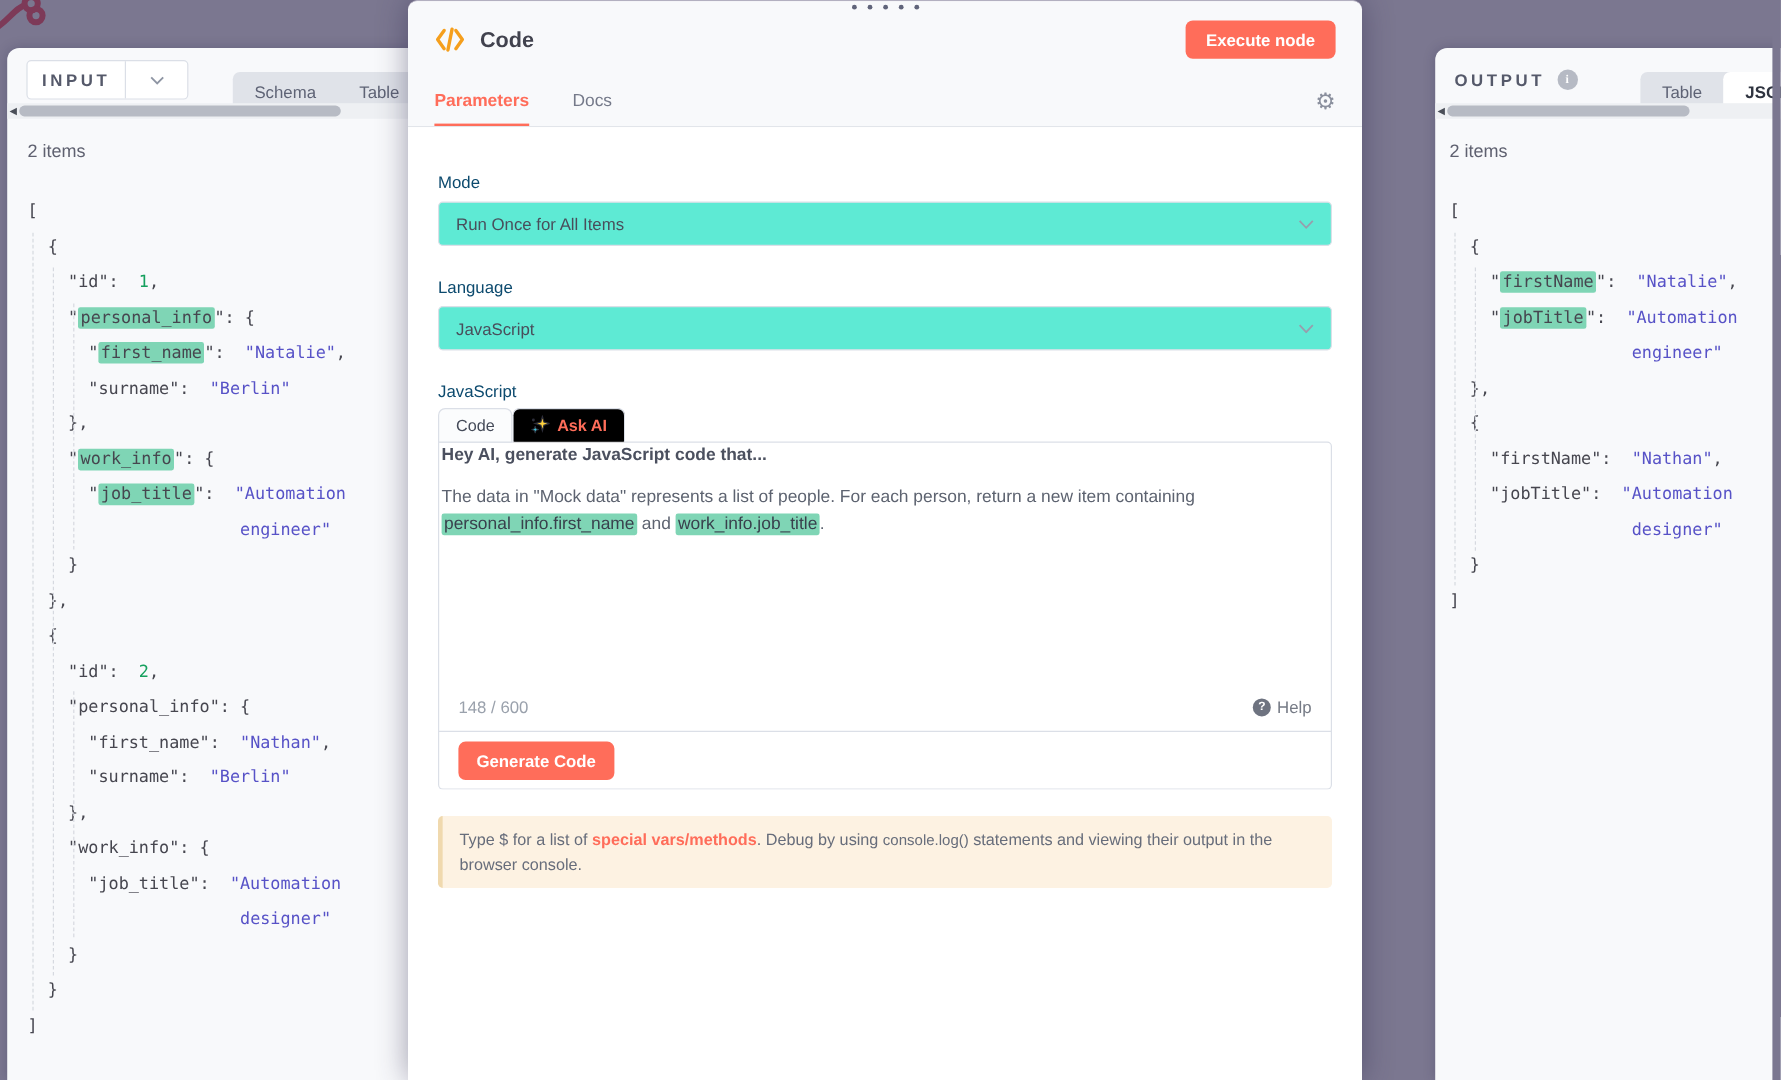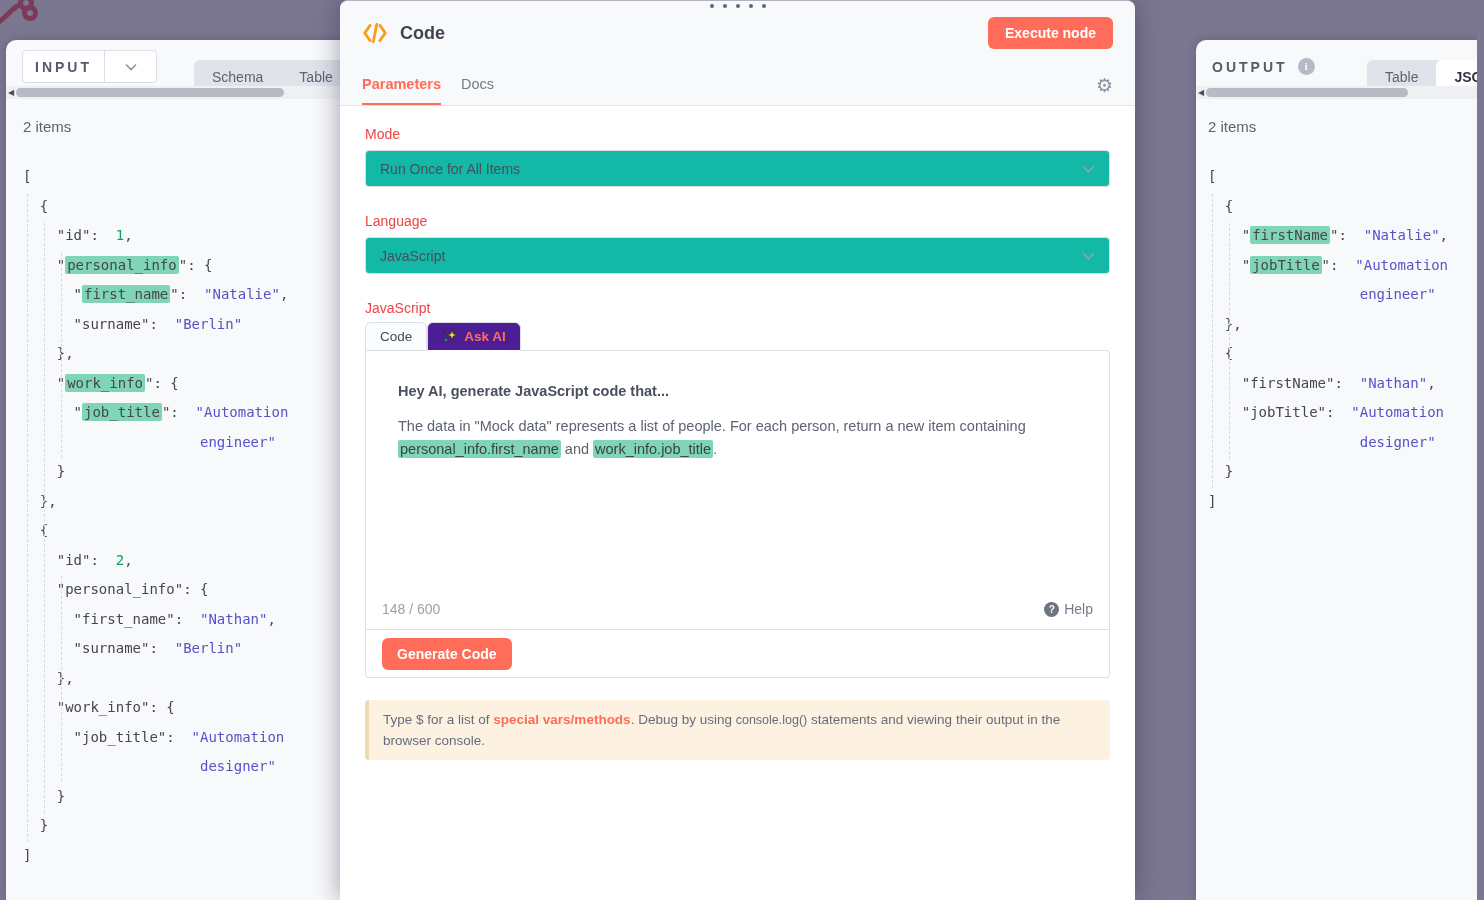--- a/index.html
+++ b/index.html
@@ -42,36 +42,36 @@
   
   .modal{position:absolute;left:340px;width:795px;top:0;bottom:0;background:#fff;
          border-radius:8px 8px 0 0;box-shadow:0 0 26px rgba(45,40,75,.45);border-top:1px solid #b3b0c0}
   .modal-top{background:var(--panel);border-radius:8px 8px 0 0;border-bottom:1px solid #e2e5ea;height:105px;position:relative}
   .drag-dots{position:absolute;top:3px;left:50%;transform:translateX(-50%);display:flex;gap:9px}
   .drag-dots i{width:4px;height:4px;border-radius:50%;background:#60647a}
   .modal-header{display:flex;align-items:center;padding:16px 22px 0 22px}
   .modal-title{font-size:18px;font-weight:600;color:#41424e;margin-left:12px}
   .execute-btn{margin-left:auto;background:var(--accent);color:#fff;border:none;border-radius:6px;
                padding:8px 17px;font-size:14px;font-weight:600;font-family:inherit;cursor:pointer}
-  .param-tabs{position:absolute;bottom:0;left:22px;display:flex;gap:20px;font-size:14.5px}
+  .param-tabs{position:absolute;bottom:0;left:22px;display:flex;gap:36px;font-size:14.5px}
   .tab-param{color:var(--accent);font-weight:600;padding-bottom:11px;border-bottom:2px solid var(--accent)}
   .tab-docs{color:#757a8a;padding-bottom:13px}
   .gear{position:absolute;right:22px;bottom:10px;font-size:19px;color:#8b909e;line-height:1}
 
   .modal-body{padding:20px 25px}
-  .field-label{font-size:14px;color:#ef4444;margin:0 0 8px}
+  .field-label{font-size:14px;color:#0c4a6e;margin:18px 0 8px}
   .select{height:37px;border:1px solid var(--border);border-radius:4px;display:flex;align-items:center;
-          justify-content:space-between;padding:0 14px;font-size:14px;color:#494e5b;background:#14b8a6;margin-bottom:26px}
+          justify-content:space-between;padding:0 14px;font-size:14px;color:#494e5b;background:#5eead4;margin-bottom:26px}
 
   .ai-tabs{display:flex;position:relative;z-index:2;margin-bottom:-1px;margin-top:6px}
   .ai-tab{border:1px solid var(--border);border-radius:6px 6px 0 0;padding:5px 14px 6px;font-size:13.5px;
-          background:#4c1d95;color:#454b59;display:flex;align-items:center;gap:6px}
+          background:#000000;color:#454b59;display:flex;align-items:center;gap:6px}
   .ai-tab.inactive{border-bottom:1px solid var(--border);background:#fbfcfd}
   .ai-tab.active{border-bottom:1px solid #fff;color:var(--accent);font-weight:600}
-  .editor-box{border:1px solid var(--border);border-radius:0 4px 0 0;height:280px;position:relative;padding:32px;background:#fff}
+  .editor-box{border:1px solid var(--border);border-radius:0 4px 0 0;height:242px;position:relative;padding:2px;background:#fff}
   .editor-heading{font-size:14.5px;font-weight:700;color:#4b505f;margin:0 0 16px}
   .editor-prompt{font-size:14.5px;color:#5d6370;line-height:23px;max-width:695px}
   .editor-prompt .hl{color:#39414d}
   .editor-footrow{position:absolute;left:16px;right:16px;bottom:12px;display:flex;justify-content:space-between;
                   align-items:flex-end;color:#9aa1ac;font-size:14px}
   .help-link{display:flex;gap:5px;align-items:center;color:#767b86;text-decoration:none;cursor:pointer}
   .help-q{width:15px;height:15px;border-radius:50%;background:#6e7380;color:#fff;font-size:10px;font-weight:700;
           display:flex;align-items:center;justify-content:center}
   .help-text{}
   .gen-row{border:1px solid var(--border);border-top:none;border-radius:0 0 4px 4px;height:48px;display:flex;

